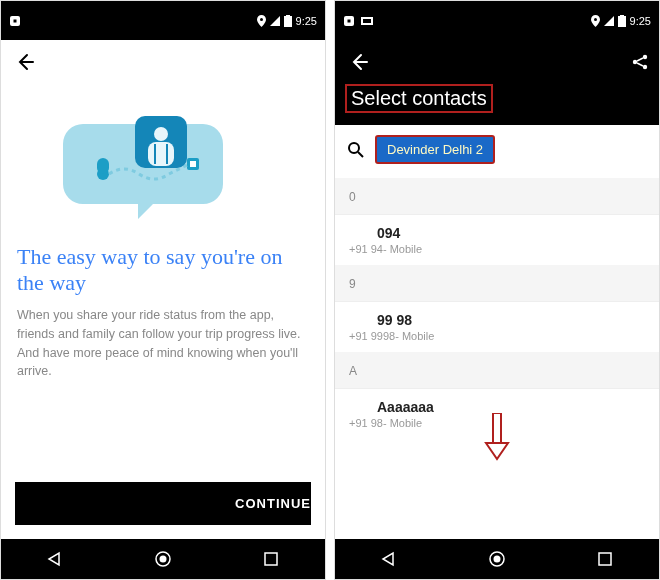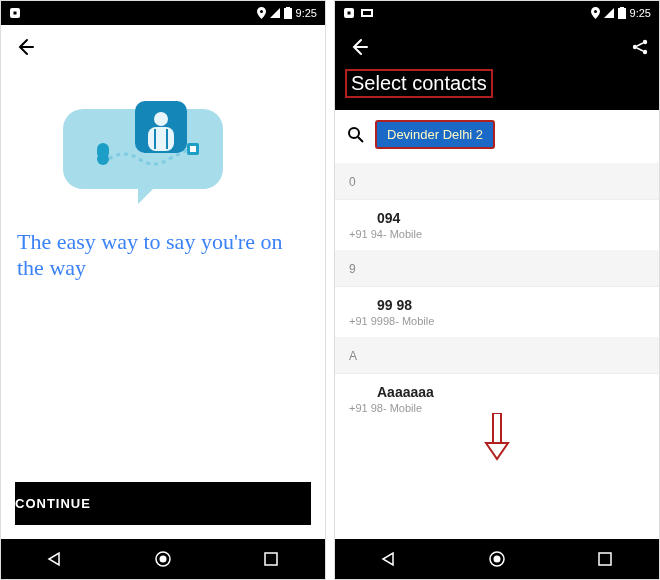--- a/index.html
+++ b/index.html
@@ -1,31 +1,31 @@
 <!DOCTYPE html>
 <html><head>
 <meta charset="utf-8">
 <style>
   * { box-sizing: border-box; margin: 0; padding: 0; }
   body { font-family: -apple-system, Helvetica, Arial, sans-serif; background:#fff; }
   .stage { width:660px; height:580px; display:flex; gap:8px; }
   .phone { width:326px; height:580px; background:#fff; border:1px solid #ddd; position:relative; display:flex; flex-direction:column; overflow:hidden; }
-  .statusbar { height:24px; background:#000; color:#fff; display:flex; align-items:center; justify-content:space-between; padding:0 8px; font-size:11px; }
+  .statusbar { height:39px; background:#000; color:#fff; display:flex; align-items:center; justify-content:space-between; padding:0 8px; font-size:11px; }
   .statusbar .left { display:flex; gap:6px; }
   .statusbar .right { display:flex; align-items:center; gap:4px; }
   .sb-icon svg { display:block; }
   .topbar { height:44px; display:flex; align-items:center; padding:0 10px; }
   .topbar.dark { background:#000; color:#fff; justify-content:space-between; }
   .back-btn { width:28px; height:28px; display:flex; align-items:center; justify-content:center; cursor:pointer; }
   .content { flex:1; overflow:hidden; position:relative; }
   .illus { width:100%; height:160px; display:flex; align-items:center; justify-content:center; }
   .headline { font-size:22px; color:#3b82f6; padding:0 16px 10px 16px;font-family:Liberation Serif, serif; }
   .para { font-size:12.5px; color:#888; line-height:1.5; padding:0 16px; }
   .cta-bar { padding:14px; }
-  .cta-btn { width:100%; background:#000; color:#fff; text-align:left; padding:14px 0; font-size:13px; font-weight:600; letter-spacing:1px; cursor:pointer; }
+  .cta-btn { width:100%; background:#000; color:#fff; text-align:right; padding:14px 0; font-size:13px; font-weight:600; letter-spacing:1px; cursor:pointer; }
   .navbar { height:40px; background:#000; display:flex; align-items:center; justify-content:space-around; }
   .nav-btn { width:50px; height:30px; display:flex; align-items:center; justify-content:center; cursor:pointer; }
   .title-dark { font-size:20px; color:#fff; padding:0 10px 12px 10px; background:#000; }
   .title-dark span { border:2px solid #b0201e; padding:1px 4px; display:inline-block; }
   .chipbar { display:flex; align-items:center; gap:10px; padding:10px 12px 14px 12px; background:#fff; }
   .chip { background:#1a69c7; color:#fef9c3; font-size:13px; padding:5px 10px; border-radius:3px; border:2px solid #b0201e; }
   .section-hdr { background:#f5f5f5; color:#888; font-size:12px; padding:12px 14px 10px 14px; }
   .contact-row { padding:10px 14px; border-top:1px solid #eee; background:#fff; }
   .contact-row .nm { font-size:14px; color:#222; font-weight:600;margin-left:28px; }
   .contact-row .sub { font-size:11px; color:#999; margin-top:2px; }
@@ -88,20 +88,21 @@
           <rect x="124" y="64" width="12" height="12" rx="2" fill="#1c9ec6"></rect>
           <rect x="127" y="67" width="6" height="6" fill="#fff"></rect>
           <path d="M46 80 q15 -10 30 0 q15 10 30 0 q10 -5 20 -10" stroke="#7fcbe0" stroke-width="3" fill="none" stroke-dasharray="4 4"></path>
           <rect x="72" y="22" width="52" height="52" rx="10" fill="#1486b8"></rect>
           <circle cx="98" cy="40" r="7" fill="#e8f6fb"></circle>
           <rect x="85" y="48" width="26" height="24" rx="8" fill="#e8f6fb"></rect>
           <path d="M92 50 v20 M104 50 v20" stroke="#1486b8" stroke-width="2"></path>
         </svg>
       </div>
       <div class="headline">The easy way to say you're on the way</div>
+      <div class="para">When you share your ride status from the app, friends and family can follow your trip progress live. And have more peace of mind knowing when you'll arrive.</div>
     </div>
 
     <div class="cta-bar">
       <div class="cta-btn">CONTINUE</div>
     </div>
 
     <div class="navbar">
       <div class="nav-btn">
           <svg width="16" height="16" viewBox="0 0 16 16">
             <polygon points="12,2 12,14 2,8" fill="none" stroke="#fff" stroke-width="1.5"></polygon>

